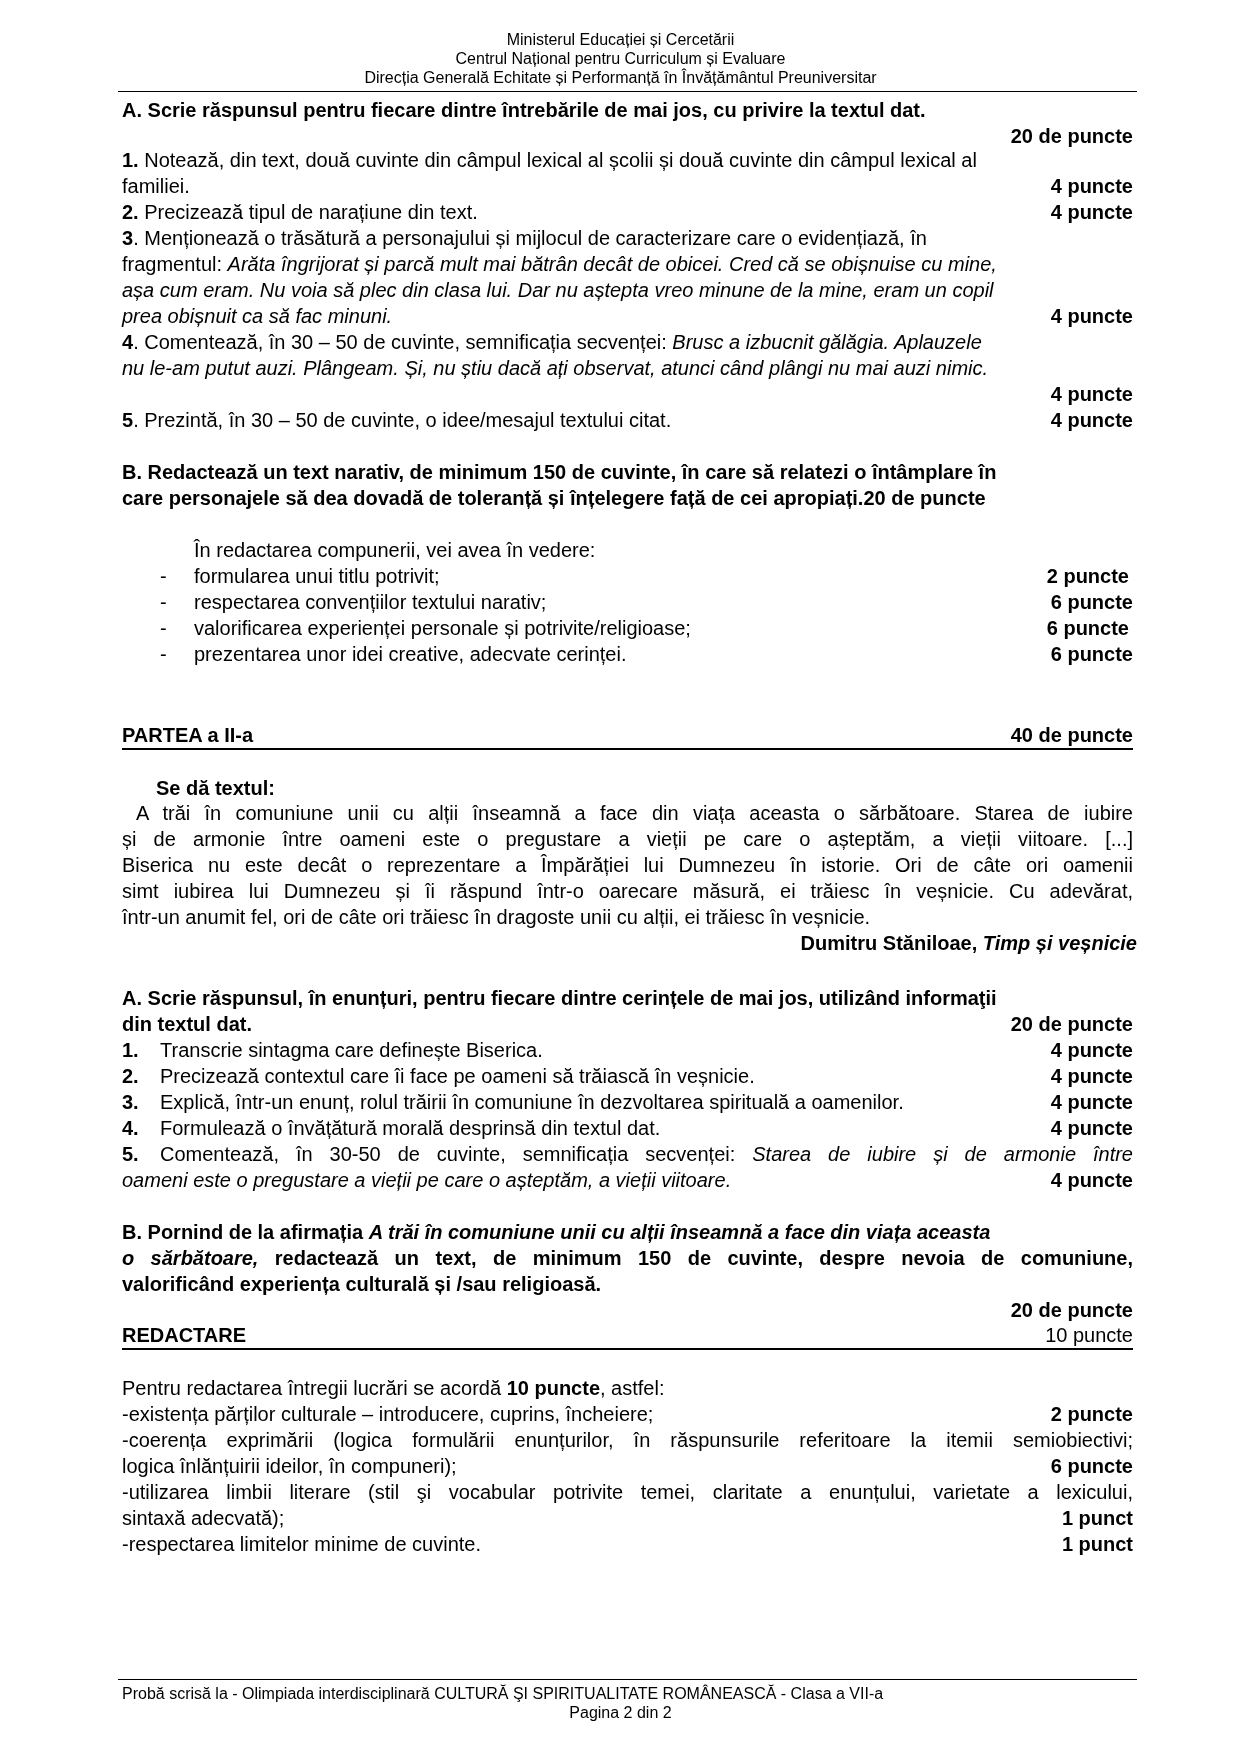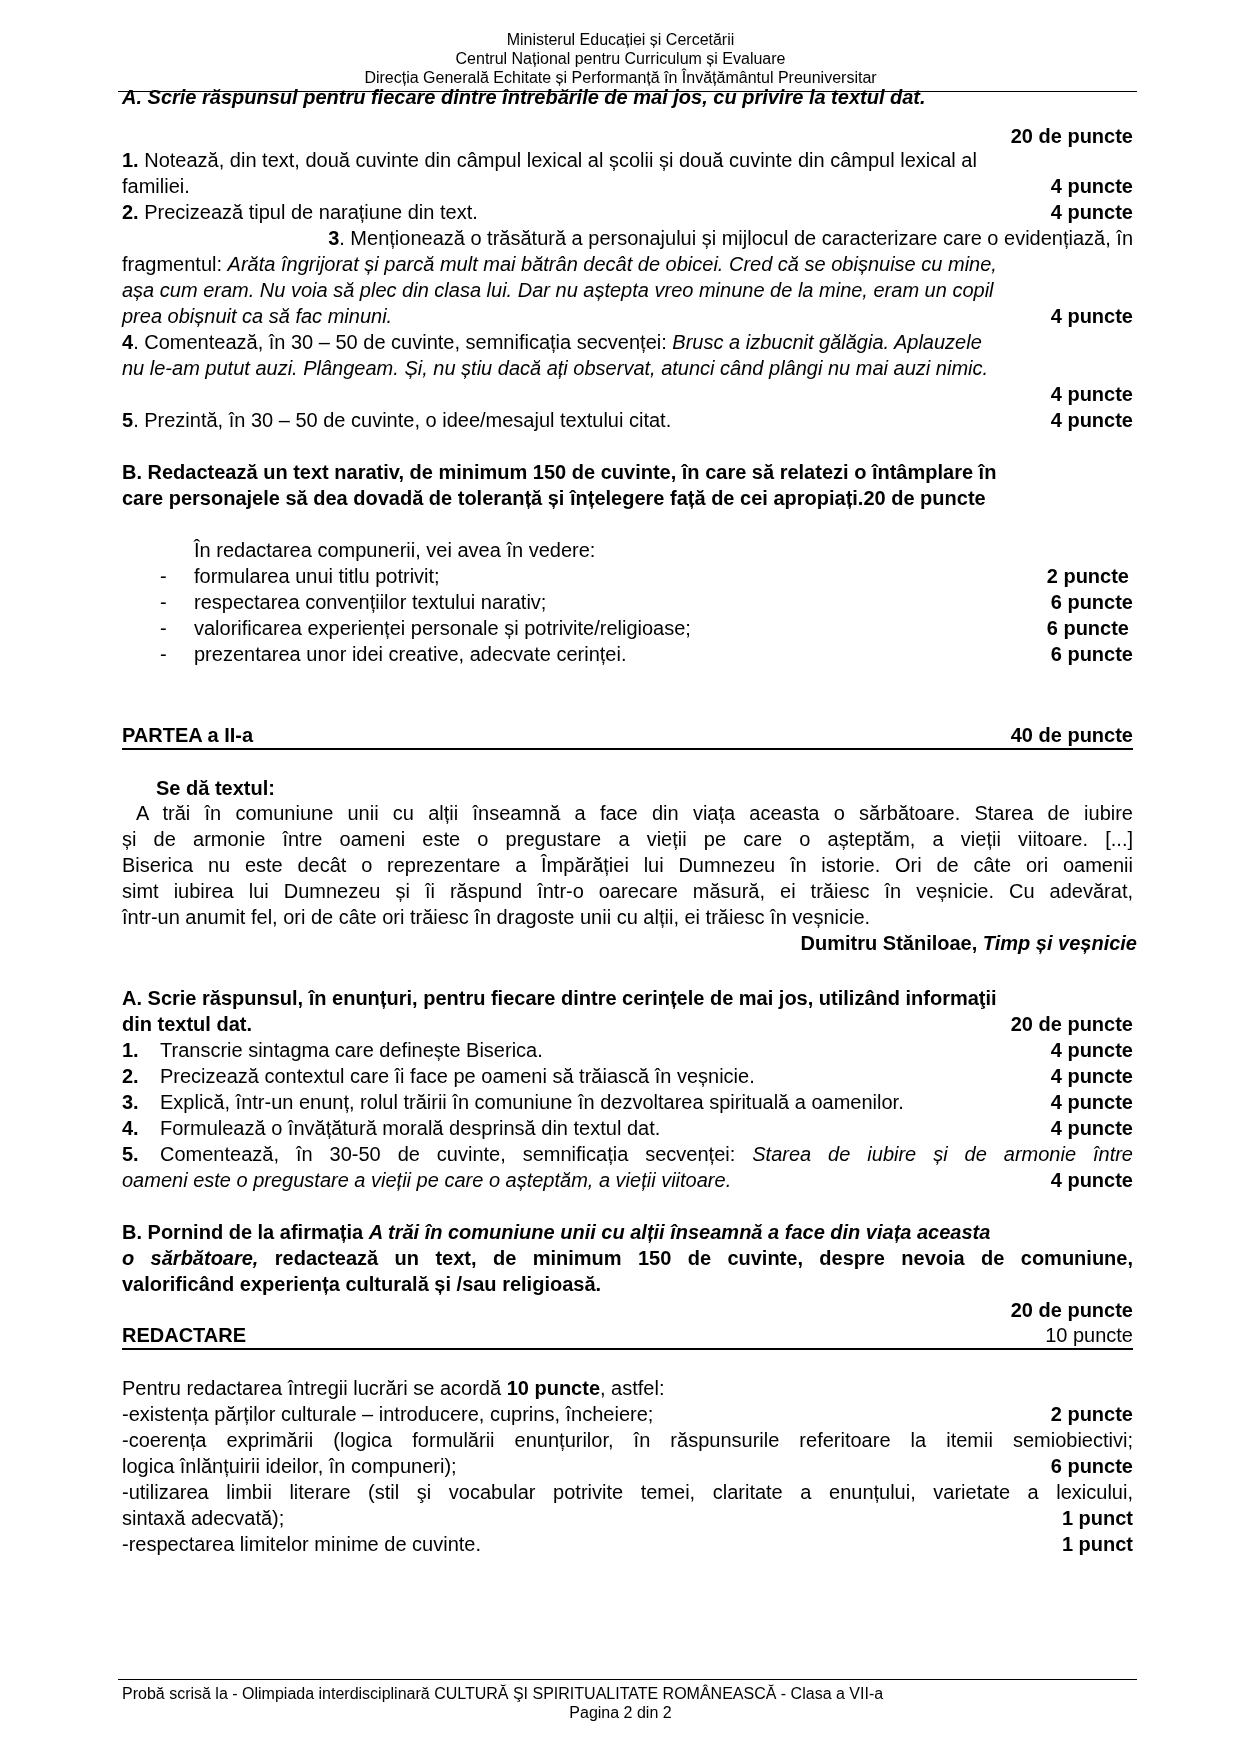--- a/index.html
+++ b/index.html
@@ -20,31 +20,31 @@
   .foot { position: absolute; font-size: 16px; line-height: 20px; white-space: nowrap; }
 </style>
 </head>
 <body>
 
 <div class="hdr" style="top:30px;">Ministerul Educației și Cercetării</div>
 <div class="hdr" style="top:49px;">Centrul Național pentru Curriculum și Evaluare</div>
 <div class="hdr" style="top:68px;">Direcția Generală Echitate și Performanță în Învățământul Preuniversitar</div>
 <div class="rule" style="top:91px; left:118px; width:1019px;"></div>
 
-<div class="line b" style="top:84px;font-style:italic;">A. Scrie răspunsul pentru fiecare dintre întrebările de mai jos, cu privire la textul dat.</div>
+<div class="line b" style="top:97px;">A. Scrie răspunsul pentru fiecare dintre întrebările de mai jos, cu privire la textul dat.</div>
 <div class="right" style="top:123px;">20 de puncte</div>
 
 <div class="line" style="top:147px;"><span class="b">1.</span><span> Notează, din text, două cuvinte din câmpul lexical al școlii și două cuvinte din câmpul lexical al</span></div>
 <div class="line" style="top:173px;">familiei.</div>
 <div class="right" style="top:173px;">4 puncte</div>
 
 <div class="line" style="top:199px;"><span class="b">2.</span><span> Precizează tipul de narațiune din text.</span></div>
 <div class="right" style="top:199px;">4 puncte</div>
 
-<div class="line" style="top:225px;text-align:right;"><span class="b">3</span><span>. Menționează o trăsătură a personajului și mijlocul de caracterizare care o evidențiază, în</span></div>
+<div class="line" style="top:225px;"><span class="b">3</span><span>. Menționează o trăsătură a personajului și mijlocul de caracterizare care o evidențiază, în</span></div>
 <div class="line" style="top:251px;"><span>fragmentul: </span><span class="i">Arăta îngrijorat și parcă mult mai bătrân decât de obicei. Cred că se obișnuise cu mine,</span></div>
 <div class="line i" style="top:277px;">așa cum eram. Nu voia să plec din clasa lui. Dar nu aștepta vreo minune de la mine, eram un copil</div>
 <div class="line i" style="top:303px;">prea obișnuit ca să fac minuni.</div>
 <div class="right" style="top:303px;">4 puncte</div>
 
 <div class="line" style="top:329px;"><span class="b">4</span><span>. Comentează, în 30 – 50 de cuvinte, semnificația secvenței: </span><span class="i">Brusc a izbucnit gălăgia. Aplauzele</span></div>
 <div class="line i" style="top:355px;">nu le-am putut auzi. Plângeam. Și, nu știu dacă ați observat, atunci când plângi nu mai auzi nimic.</div>
 <div class="right" style="top:381px;">4 puncte</div>
 
 <div class="line" style="top:407px;"><span class="b">5</span><span>. Prezintă, în 30 – 50 de cuvinte, o idee/mesajul textului citat.</span></div>

